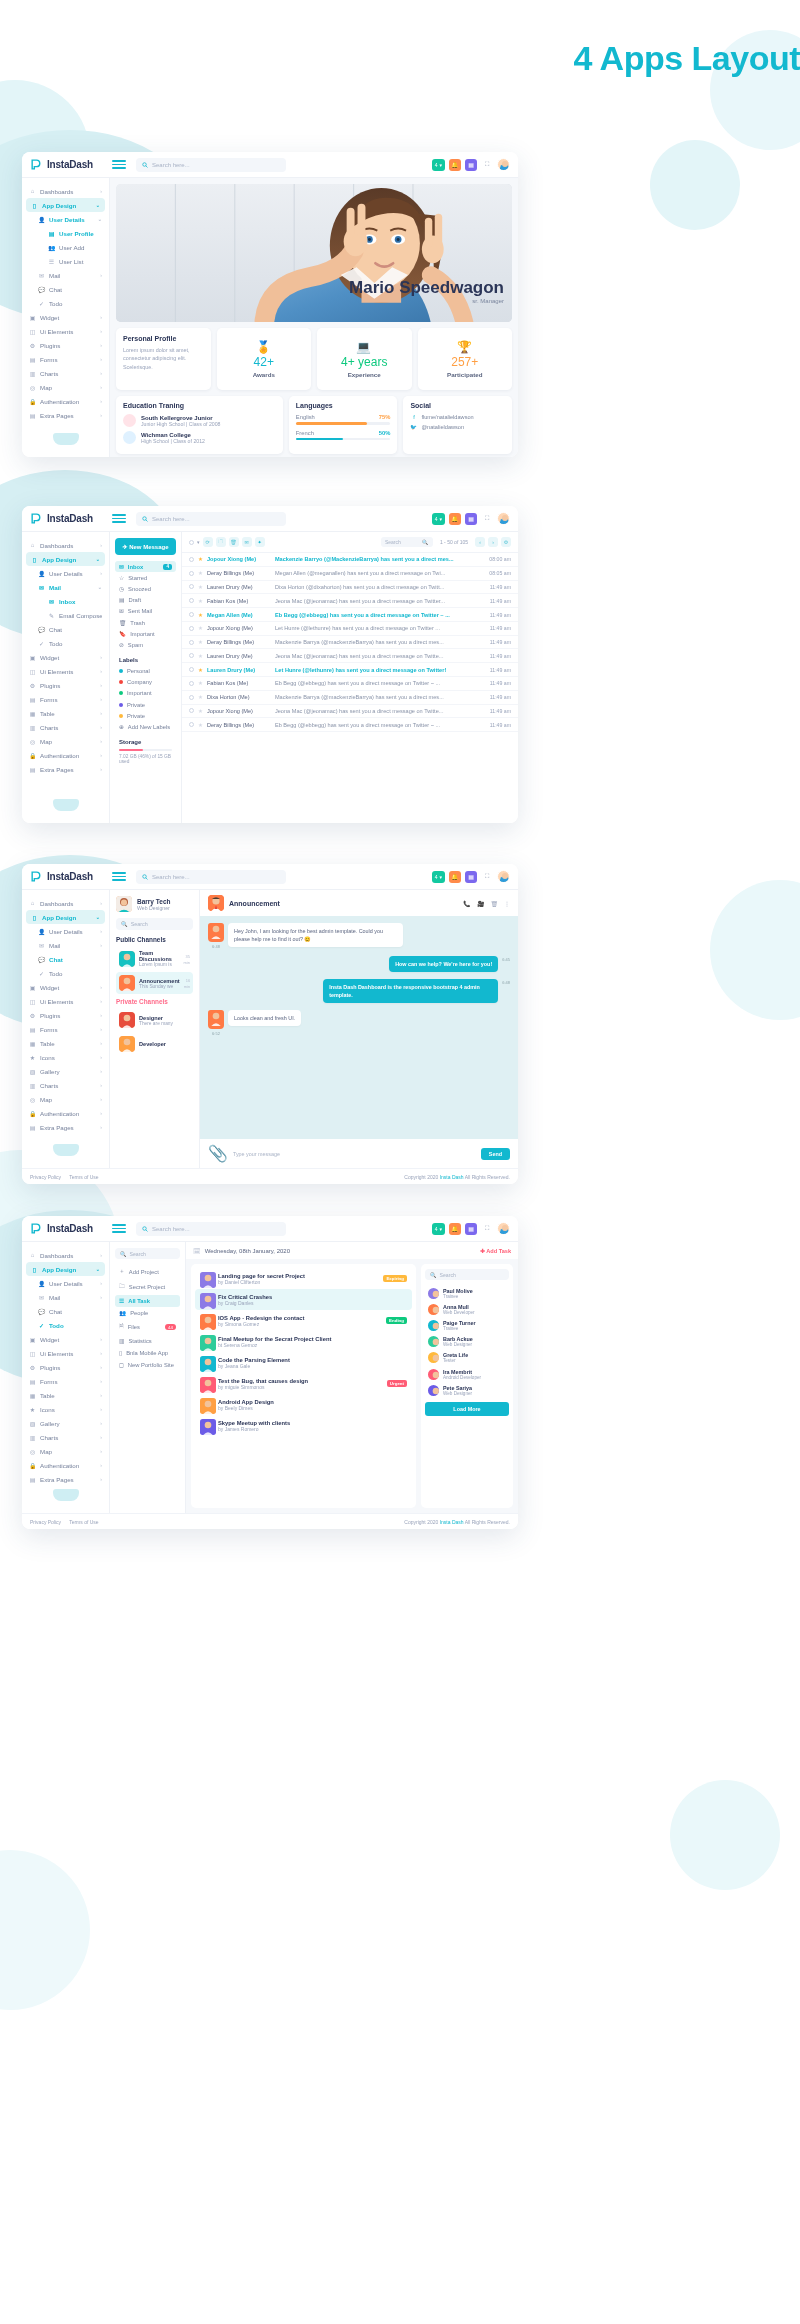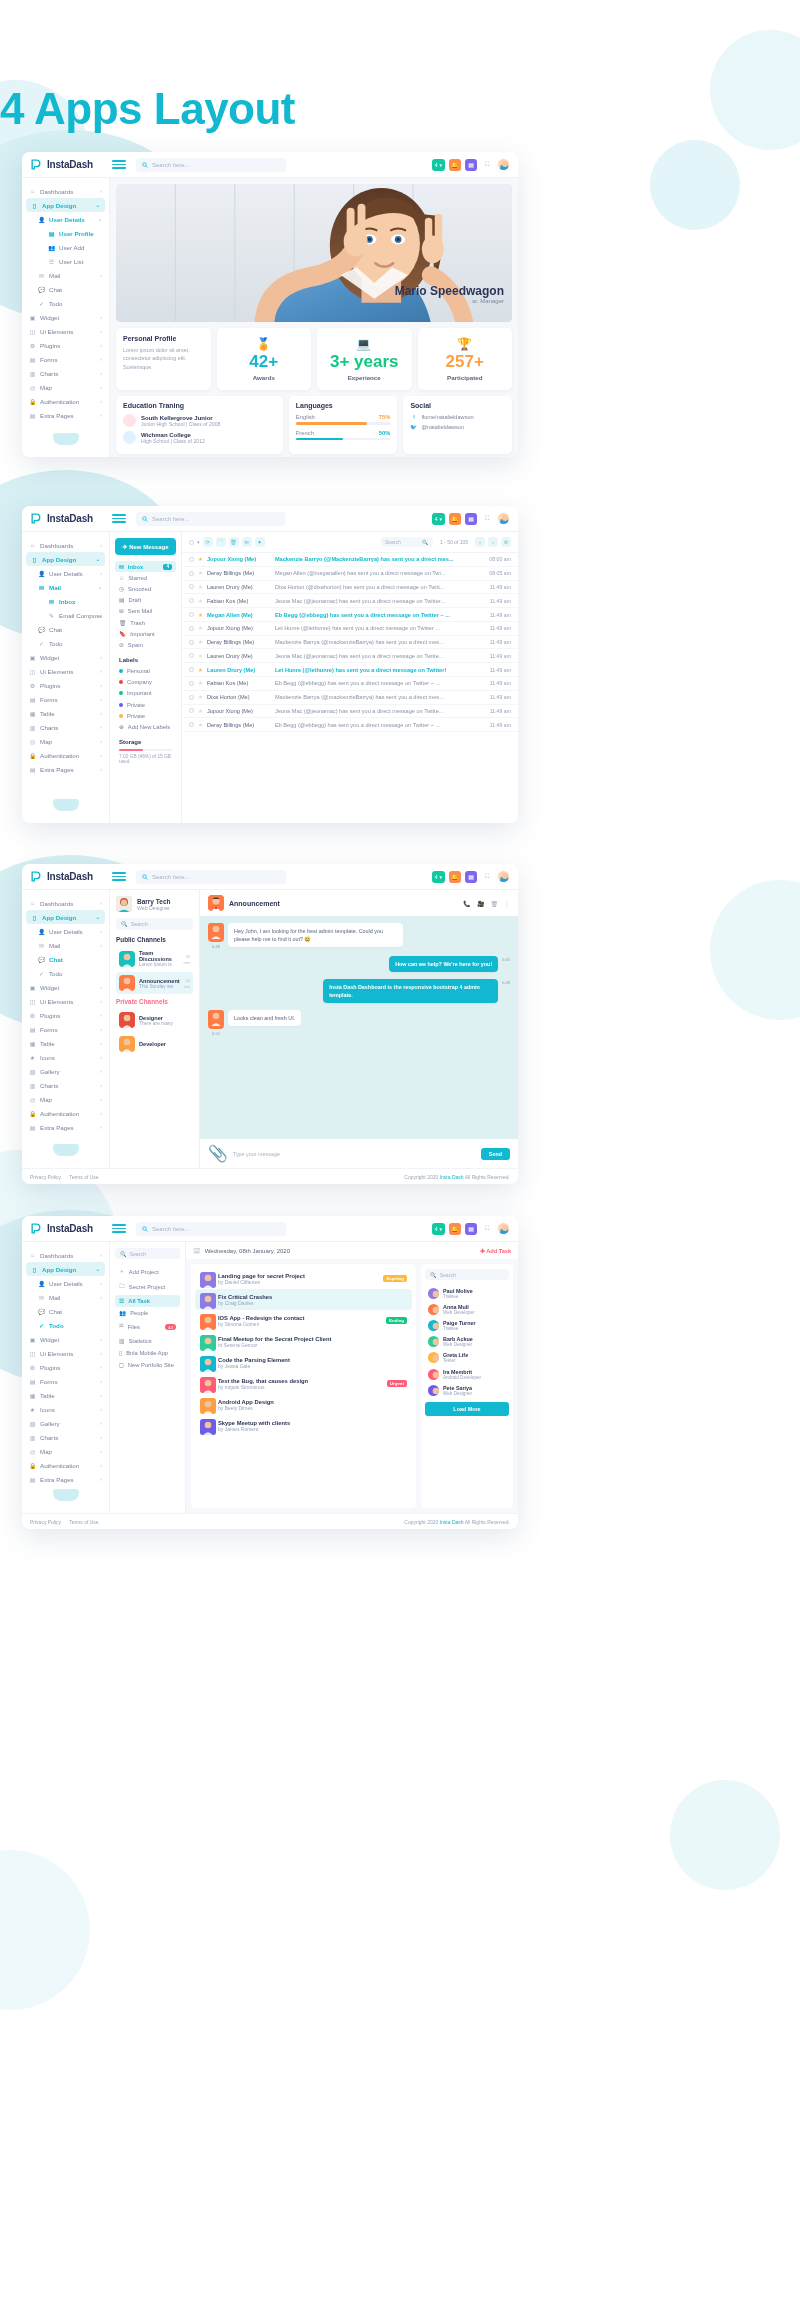--- a/index.html
+++ b/index.html
@@ -12,23 +12,23 @@
   .blob { position:absolute; background:#d8f2f6; border-radius:50%; z-index:0; }
   .blob.b1 { width:150px; height:150px; left:-60px; top:80px; background:#e3f5f8;}
   .blob.b2 { width:120px; height:120px; right:-30px; top:30px; background:#e9f7fa;}
   .blob.b3 { width:90px; height:90px; right:60px; top:140px; background:#e3f5f8;}
   .blob.b4 { width:200px; height:200px; left:-80px; top:1150px; background:#eaf8fa;}
   .blob.b5 { width:140px; height:140px; right:-50px; top:880px; background:#eaf8fa;}
   .blob.b6 { width:110px; height:110px; right:20px; top:1780px; background:#eaf8fa;}
   .blob.b7 { width:160px; height:160px; left:-70px; top:1850px; background:#eef9fb;}
 
   .page-title {
-    position:relative; z-index:3; text-align:left;
-    font-size:44px; font-weight:bold; color:#12b8cf; letter-spacing:-0.5px;
-    padding-top:84px;
+    position:relative; z-index:3; text-align:right;
+    font-size:34px; font-weight:bold; color:#12b8cf; letter-spacing:-0.5px;
+    padding-top:39px;
   }
 
   
   .app {
     position:absolute; z-index:2;
     background:#ffffff;
     border-radius:8px;
     box-shadow:0 8px 28px rgba(40,70,110,0.13);
     overflow:hidden;
     display:flex; flex-direction:column;
@@ -76,28 +76,28 @@
   .side-foot .cup { width:26px; height:12px; margin:0 auto; background:#cfeef3; border-radius:3px 3px 8px 8px;}
 
   
   .main { flex:1; background:#f6f8fb; min-width:0; overflow:hidden; position:relative;}
 
   
   .hero { position:relative; height:138px; margin:6px; border-radius:5px; overflow:hidden;
     background:linear-gradient(160deg,#e4e9ee 0%, #d8dee5 42%, #cfd6de 100%);}
   .hero-person { position:absolute; inset:0; }
   .hero-name { position:absolute; right:8px; bottom:18px; text-align:right;}
-  .hero-name .n { font-size:12px; font-weight:bold; color:#2b3557;}
+  .hero-name .n { font-size:17px; font-weight:bold; color:#2b3557;}
   .hero-name .r { font-size:6px; color:#7b869e; text-align:right;}
   .stat-row { display:flex; gap:6px; margin:0 6px;}
   .stat { flex:1; background:#fff; border-radius:5px; box-shadow:0 1px 3px rgba(50,70,100,0.07); padding:7px 7px; min-height:62px;}
   .stat h4 { font-size:7px; color:#2b3557; margin-bottom:4px;}
   .stat p { font-size:5.4px; color:#9aa4bb; line-height:1.55;}
   .stat.center { display:flex; flex-direction:column; align-items:center; justify-content:center; gap:2px;}
-  .stat .big { font-size:17px; font-weight:bold;}
+  .stat .big { font-size:12px; font-weight:normal;}
   .stat .cap { font-size:6.2px; color:#5b6580; font-weight:bold;}
   .stat .emoji { font-size:12px; line-height:1;}
   .lower-row { display:flex; gap:6px; margin:6px;}
   .lo { background:#fff; border-radius:5px; box-shadow:0 1px 3px rgba(50,70,100,0.07); padding:6px 7px;}
   .lo h4 { font-size:7px; color:#2b3557; margin-bottom:5px;}
   .edu-item { display:flex; gap:5px; align-items:center; margin-bottom:4px;}
   .edu-ic { width:13px; height:13px; border-radius:50%; background:#ffe3e8; flex:none;}
   .edu-t { font-size:6px; font-weight:bold; color:#2b3557;}
   .edu-s { font-size:5.2px; color:#9aa4bb;}
   .lang-row { display:flex; justify-content:space-between; font-size:5.8px; color:#7b869e; margin-bottom:2px;}
@@ -406,21 +406,21 @@
           <h4>Personal Profile</h4>
           <p>Lorem ipsum dolor sit amet, consectetur adipiscing elit. Scelerisque.</p>
         </div>
         <div class="stat center">
           <div class="emoji">🏅</div>
           <div class="big" style="color:#12b8cf">42+</div>
           <div class="cap">Awards</div>
         </div>
         <div class="stat center">
           <div class="emoji">💻</div>
-          <div class="big" style="color:#0ec97f">3+ years</div>
+          <div class="big" style="color:#0ec97f">4+ years</div>
           <div class="cap">Experience</div>
         </div>
         <div class="stat center">
           <div class="emoji">🏆</div>
           <div class="big" style="color:#ff9f43">257+</div>
           <div class="cap">Participated</div>
         </div>
       </div>
       <div class="lower-row">
         <div class="lo" style="flex:2.1">

